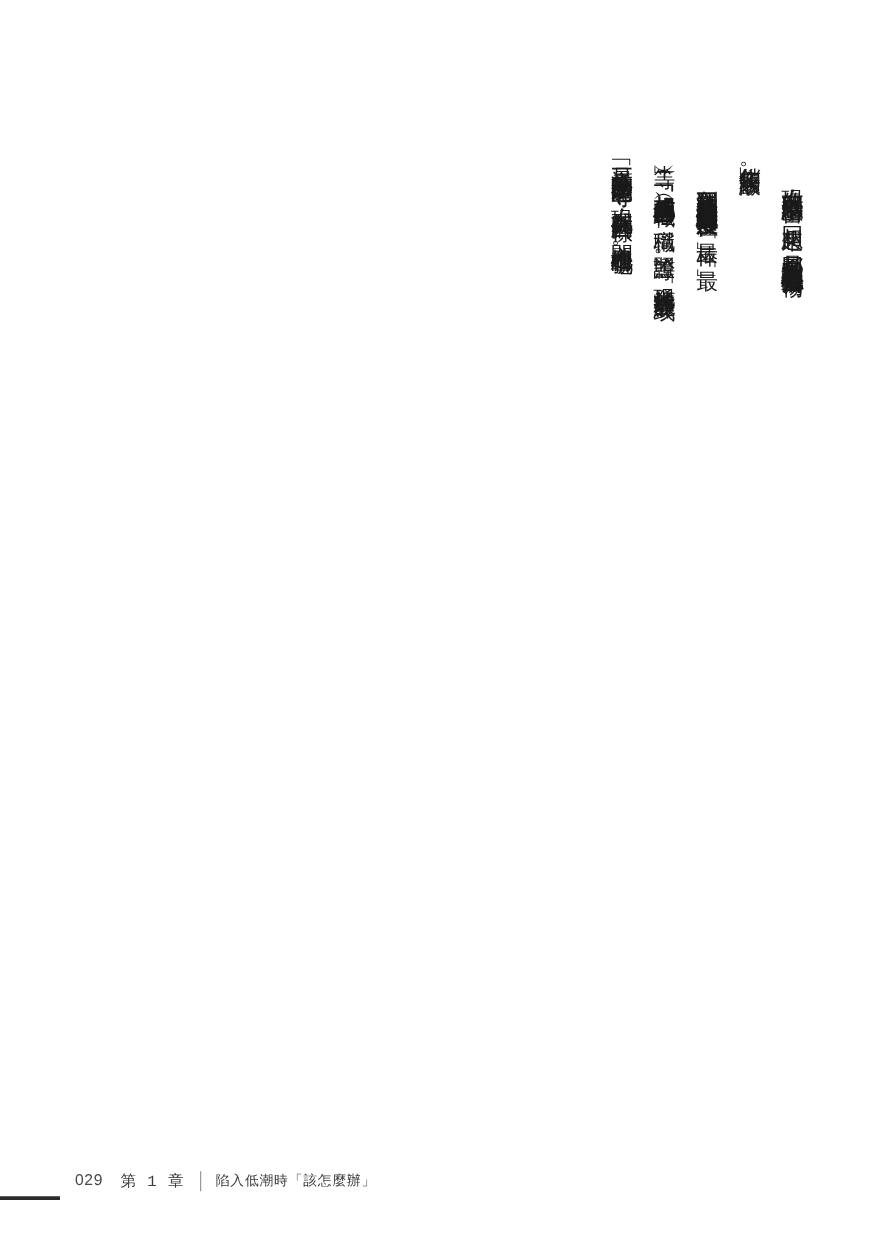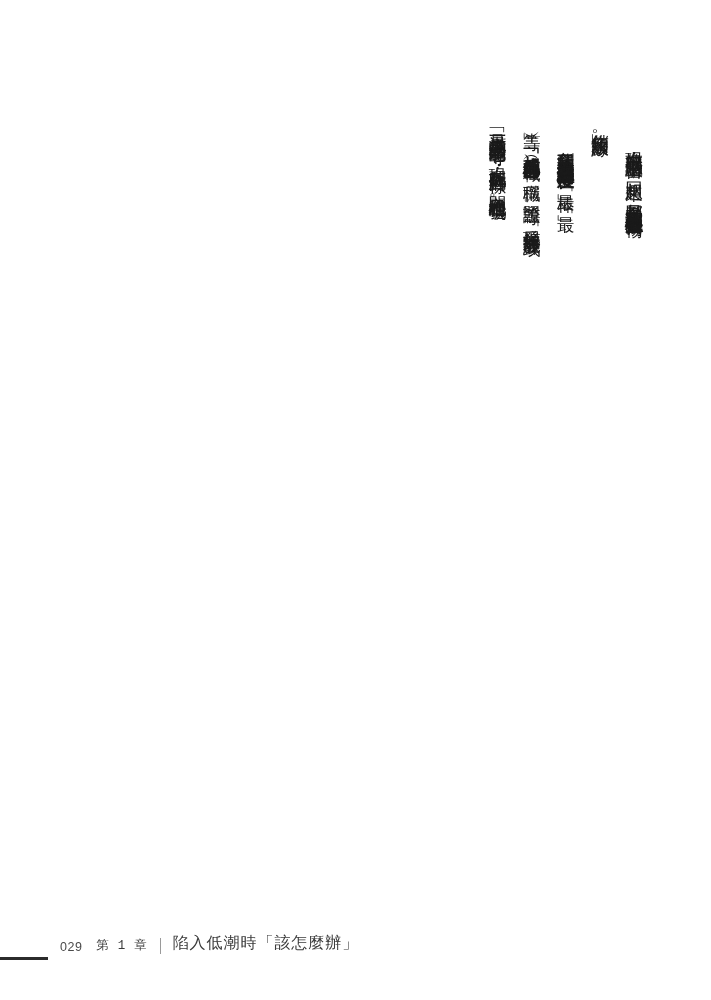--- a/index.html
+++ b/index.html
@@ -54,21 +54,21 @@
     font-weight: bold;
   }
 
   
   .footer {
     position: absolute;
     left: 60px;
     bottom: 46px;
     display: flex;
     flex-direction: row;
-    align-items: flex-end;
+    align-items: flex-start;
     gap: 0;
     font-family: "Liberation Sans", sans-serif;
   }
   .footer-page {
     font-size: 12.5px;
     color: #4a4a4a;
     letter-spacing: 0.04em;
     padding-right: 14px;
   }
   .footer-chapter {
@@ -78,21 +78,21 @@
     padding-right: 12px;
     font-family: Liberation Mono, monospace;
   }
   .footer-divider {
     width: 1px;
     height: 16px;
     background: #9a9a9a;
     margin-right: 12px;
   }
   .footer-title {
-    font-size: 16px;
+    font-size: 11px;
     color: #3a3a3a;
     letter-spacing: 0.06em;
     font-family: "Liberation Serif", serif;
   }
 
   .footer-rule {
     position: absolute;
     left: 0;
     bottom: 40px;
     width: 48px;

